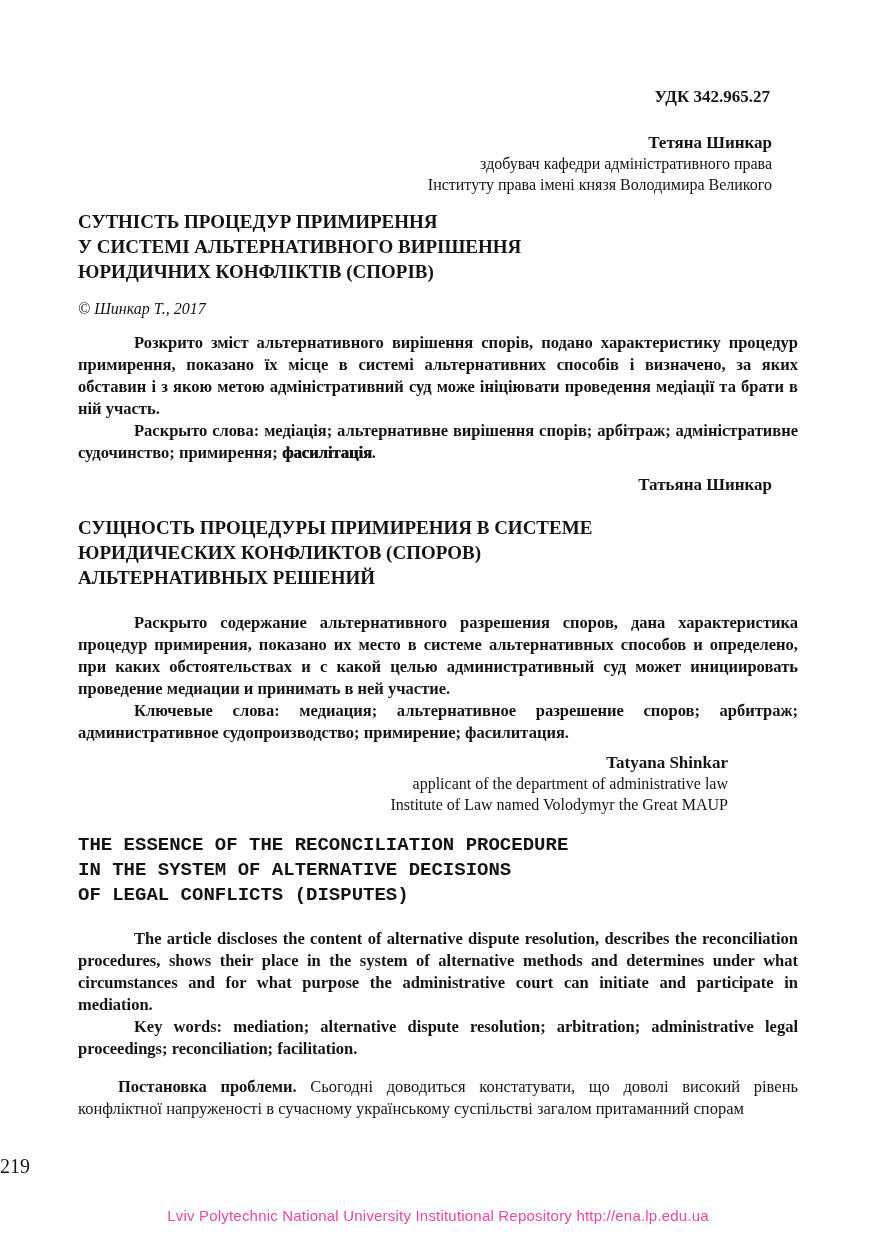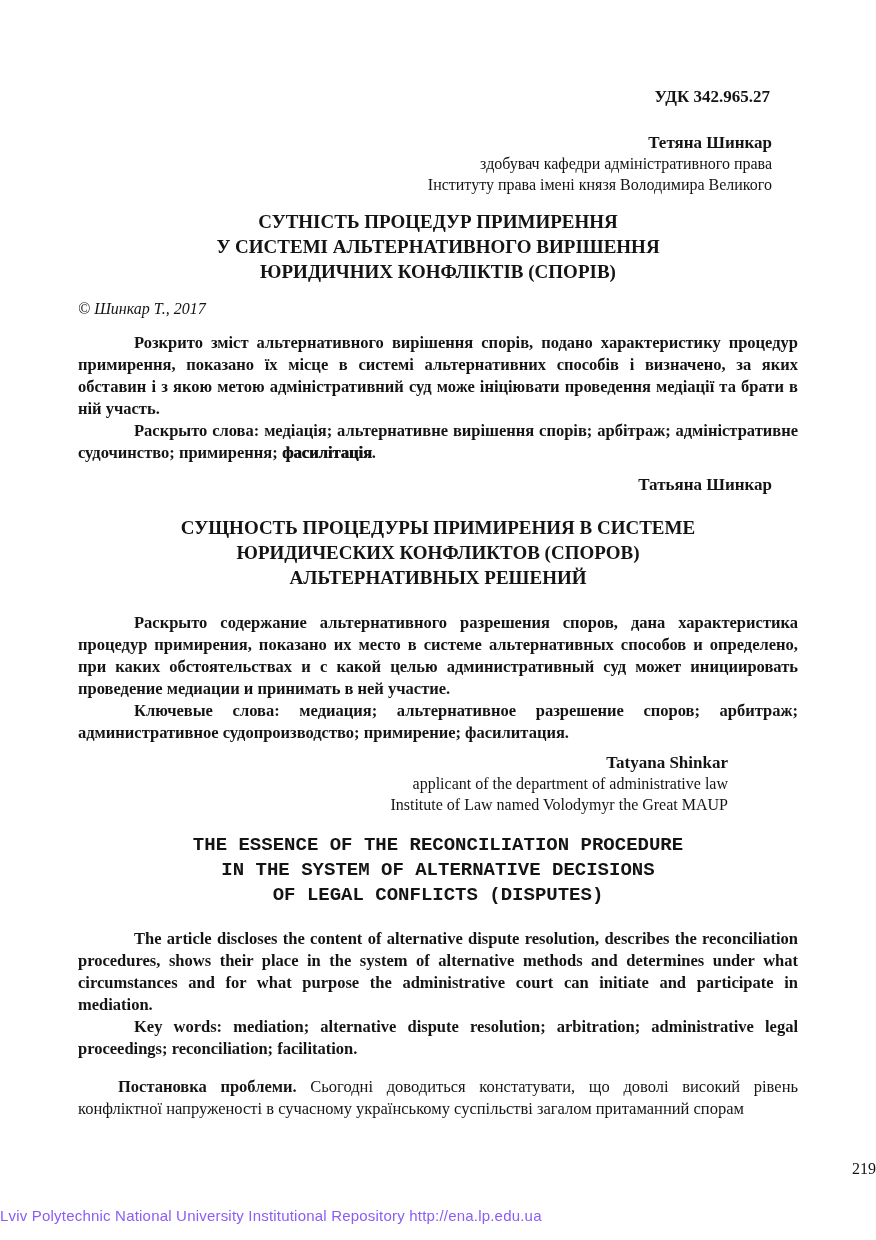--- a/index.html
+++ b/index.html
@@ -30,21 +30,21 @@
     padding-right: 26px;
     font-size: 16px;
     line-height: 21px;
     margin: 0 0 14px 0;
   }
   .author-block .author-name {
     font-weight: bold;
     font-size: 17px;
   }
   .doc-title {
-    text-align: center;
+    text-align: left;
     font-weight: bold;
     font-size: 19px;
     line-height: 25px;
     margin: 0 0 14px 0;
   }
   .copyright {
     font-style: italic;
     font-size: 16px;
     line-height: 22px;
     margin: 0 0 12px 0;
@@ -84,32 +84,33 @@
     line-height: 22px;
     margin: 16px 0 0 0;
     font-weight: normal;
   }
   .body-para .lead { font-weight: bold; }
   .page-number {
     position: absolute;
     bottom: 62px;
     left: 0;
     width: 100%;
-    text-align: right;
-    font-size: 16px;
+    text-align: left;
+    font-size: 20px;
   }
   .footer-repository {
     position: absolute;
     bottom: 16px;
     left: 0;
     width: 100%;
+    text-align: center;
     font-family: "Liberation Sans", "DejaVu Sans", sans-serif;
     font-size: 15px;
     letter-spacing: 0.2px;
-    color: #8b5cf6;
+    color: #ec4899;
   }
 </style>
 </head>
 <body>
 
 <div class="page">
   <div class="content">
 
     <p class="udc">УДК 342.965.27</p>
 

